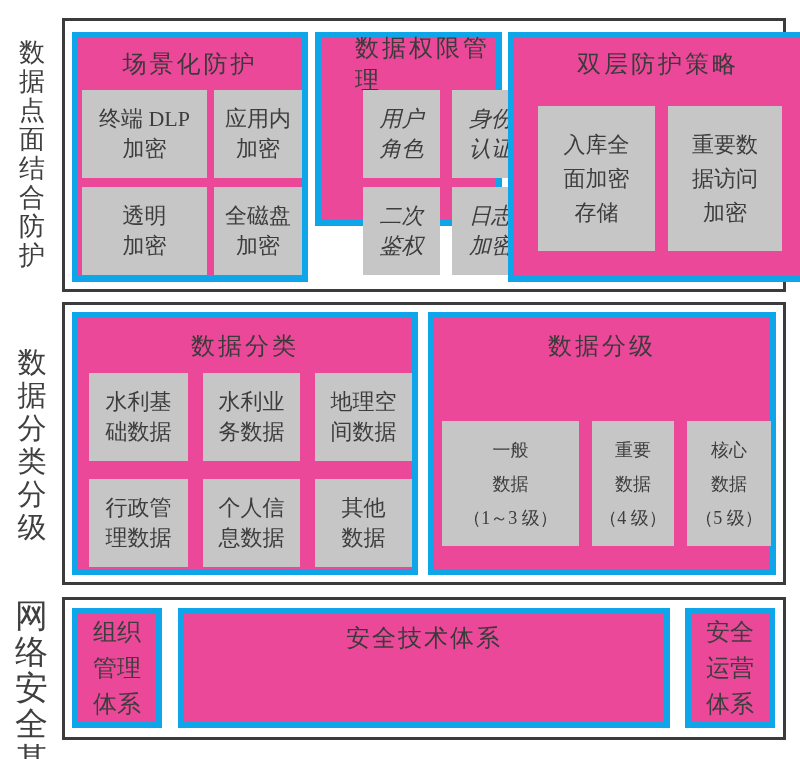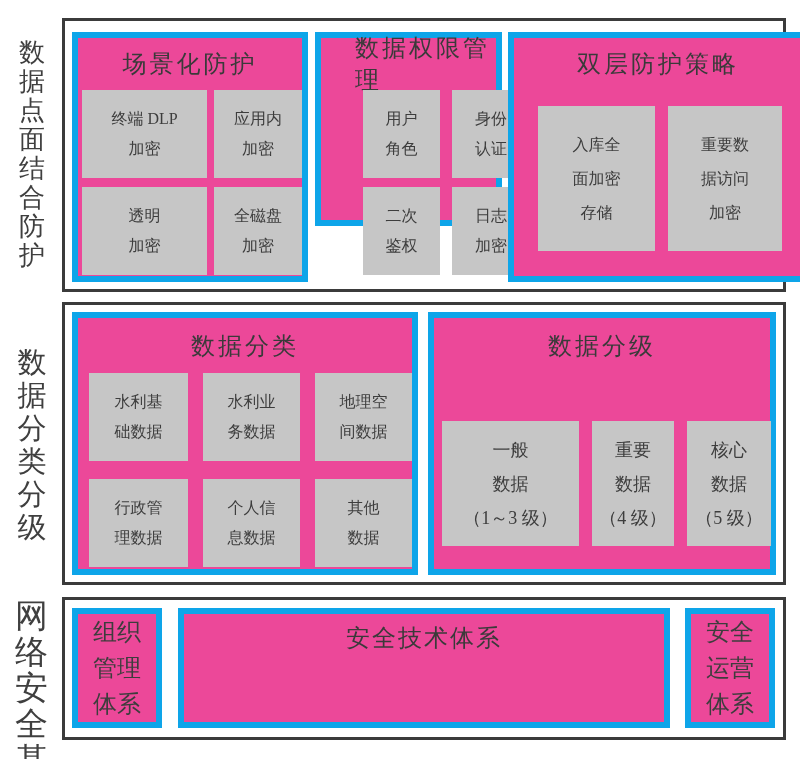--- a/index.html
+++ b/index.html
@@ -41,30 +41,30 @@
   .panel-title{
     display:flex;align-items:center;justify-content:center;
     font-size:24px;letter-spacing:3px;color:#3a3a3a;
   }
   #p11 .panel-title,#p12 .panel-title,#p13 .panel-title{height:52px;}
   #p21 .panel-title,#p22 .panel-title{height:55px;}
   #p32 .panel-title{height:48px;letter-spacing:2px;}
 
   .grid{display:grid;}
   #p11 .grid{padding-left:4px;grid-template-columns:125px 88px;column-gap:7px;row-gap:9px;grid-auto-rows:88px;}
-  #p12 .grid{padding-left:8px;grid-template-columns:77px 78px;column-gap:12px;row-gap:9px;grid-auto-rows:88px;}
+  #p12 .grid{padding-left:8px;grid-template-columns:77px 78px;column-gap:12px;row-gap:9px;grid-auto-rows:88px;font-style:italic;}
   #p13 .grid{margin-top:16px;padding-left:24px;grid-template-columns:117px 114px;column-gap:13px;grid-auto-rows:145px;}
   #p21 .grid{padding-left:11px;grid-template-columns:99px 97px 97px;column-gap:15px;row-gap:18px;grid-auto-rows:88px;}
   #p22 .grid{margin-top:48px;padding-left:8px;grid-template-columns:137px 82px 84px;column-gap:13px;grid-auto-rows:125px;}
   #p32 .grid{margin-top:7px;padding-left:8px;grid-template-columns:145px 145px 144px;column-gap:20px;grid-auto-rows:53px;}
 
   .cell{
     background:#c6c6c6;display:flex;align-items:center;justify-content:center;
     text-align:center;white-space:pre-line;
-    font-size:16px;line-height:30px;color:#3d3d3d;
+    font-size:22px;line-height:30px;color:#3d3d3d;
   }
   #p13 .cell{line-height:34px;}
   #p22 .cell{font-size:18px;line-height:34px;}
   #p32 .cell{font-size:22px;letter-spacing:2px;}
 
   .vbox-label{
     position:absolute;inset:0;display:flex;align-items:center;justify-content:center;
     text-align:center;white-space:pre-line;font-size:24px;line-height:36px;color:#3d3d3d;
   }
 </style>

